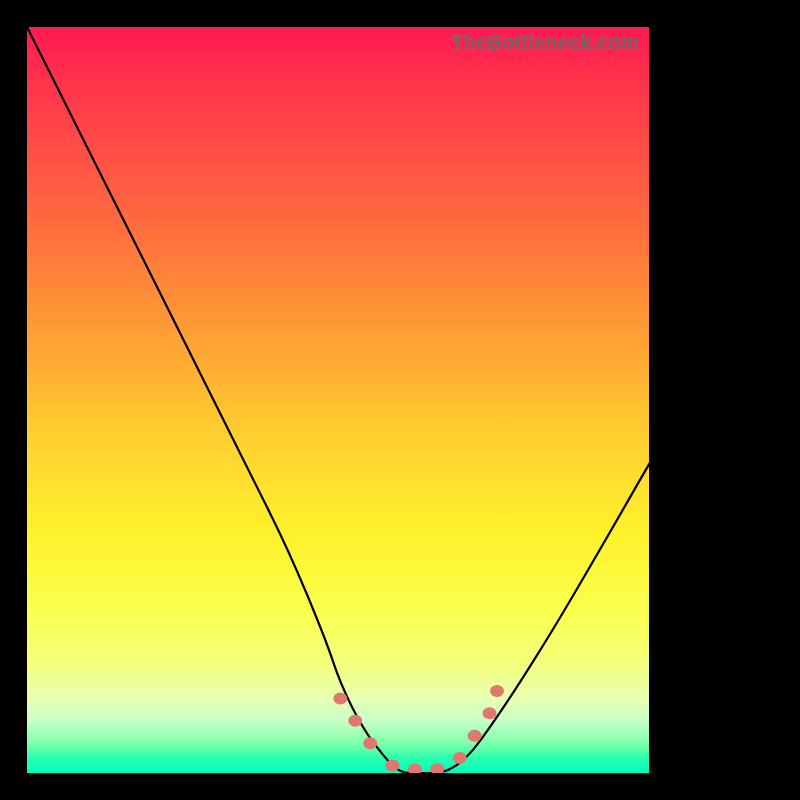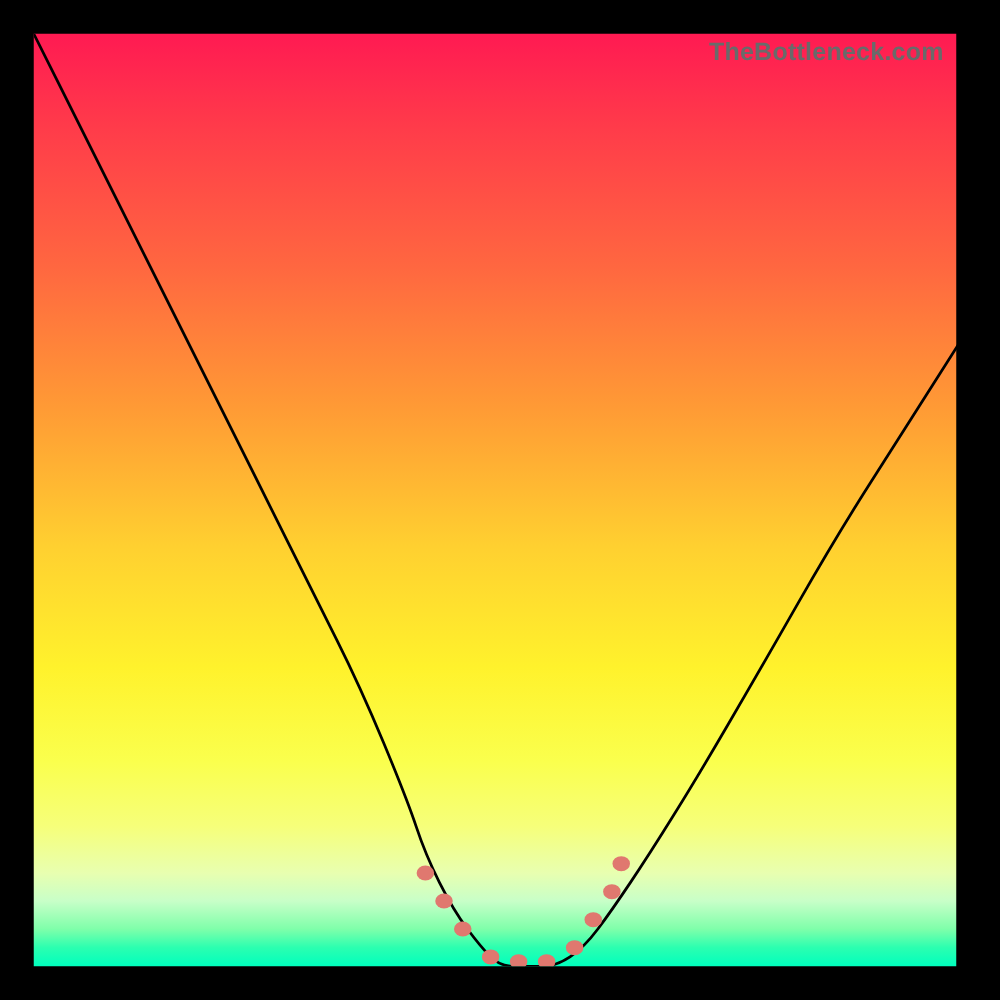--- a/index.html
+++ b/index.html
@@ -13,21 +13,21 @@
   .frame {
     position: relative;
     width: 800px;
     height: 800px;
     background: #000;
   }
   .plot-area {
     position: absolute;
     left: 27px;
     top: 27px;
-    width: 738px;
+    width: 622px;
     height: 746px;
     
     background: linear-gradient(
       to bottom,
       #ff1a52 0%,
       #ff3b4a 10%,
       #ff6740 25%,
       #ff9a35 40%,
       #ffd030 55%,
       #fff22c 68%,

